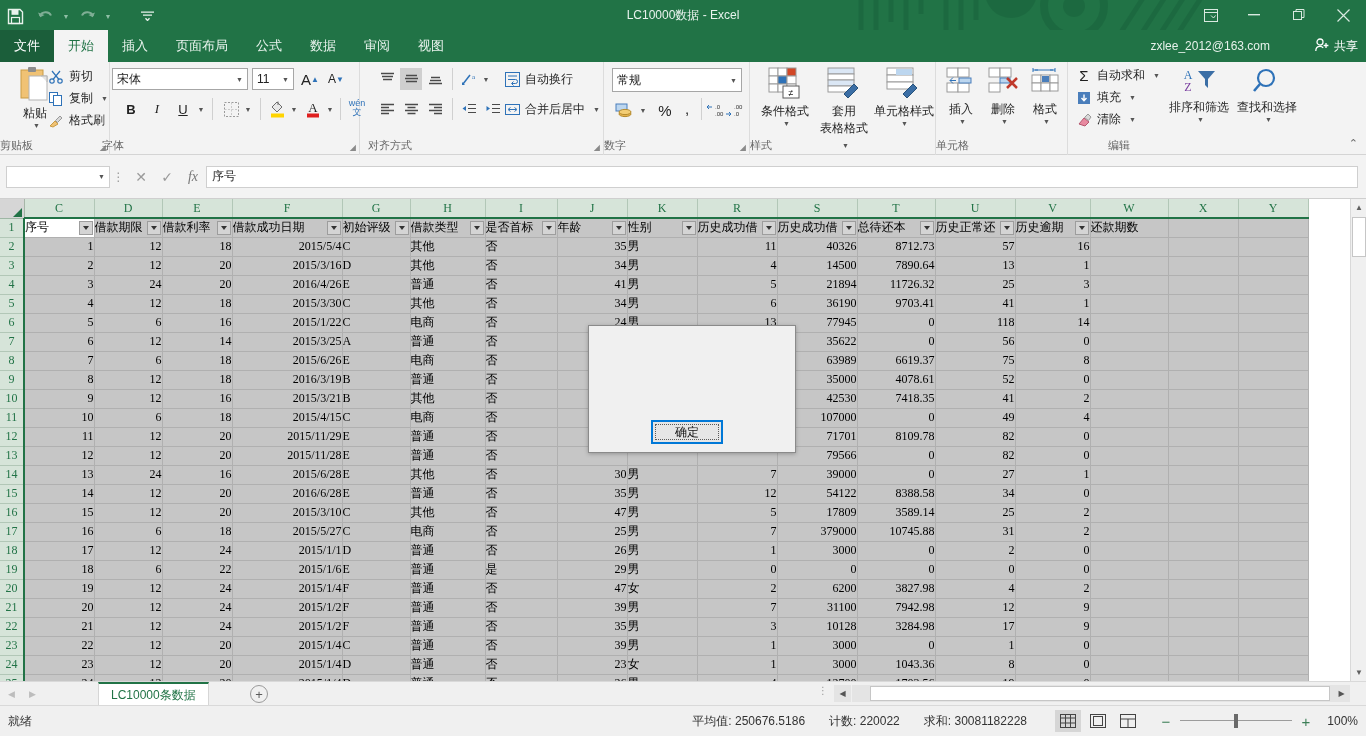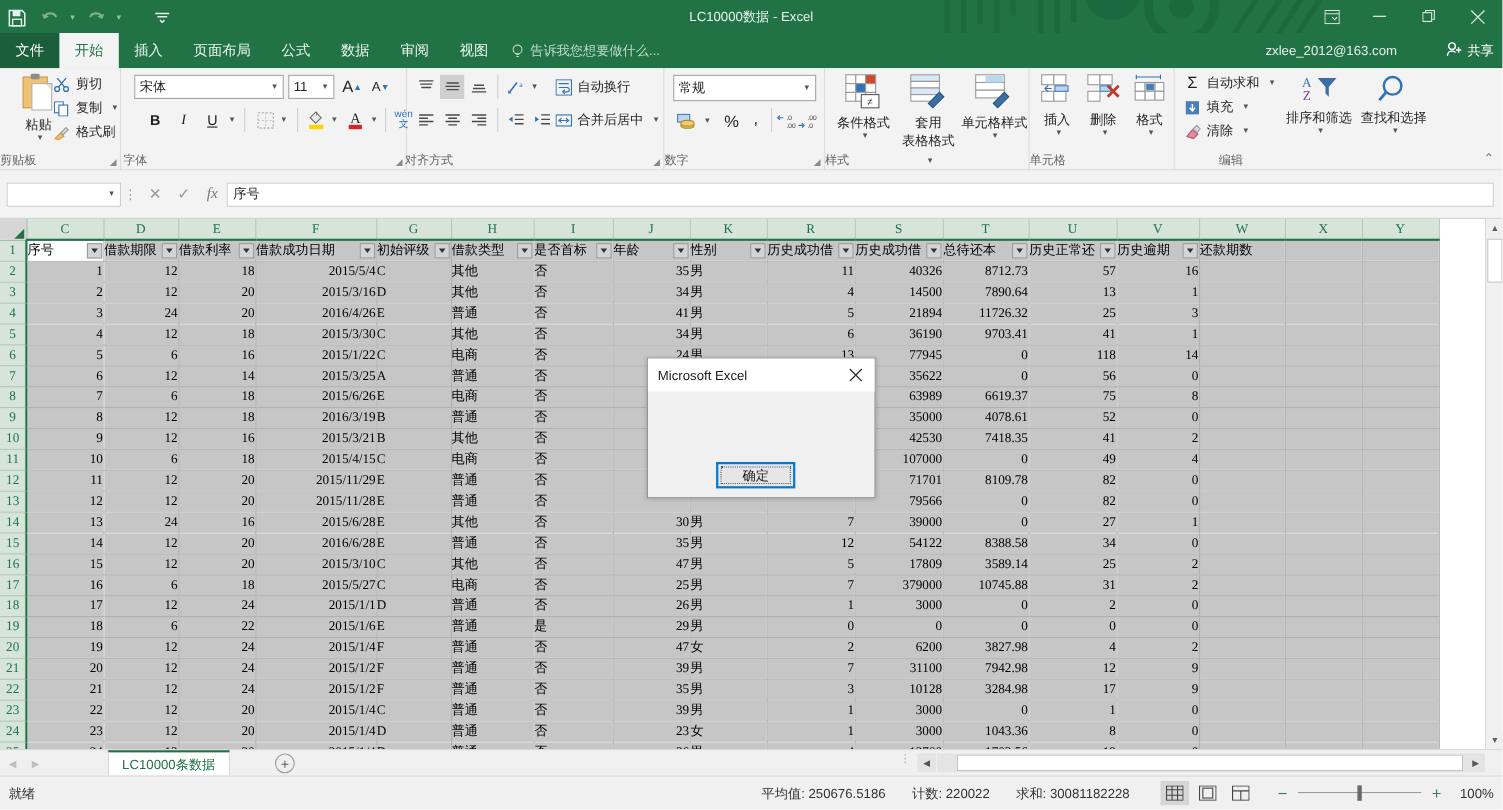--- a/index.html
+++ b/index.html
@@ -337,29 +337,20 @@
   <div class="tabbar">
     <div class="tabs">
       <div class="tab file">文件</div>
       <div class="tab active">开始</div>
       <div class="tab">插入</div>
       <div class="tab">页面布局</div>
       <div class="tab">公式</div>
       <div class="tab">数据</div>
       <div class="tab">审阅</div>
       <div class="tab">视图</div>
-      <div class="tellme">
-        <span class="bulb">
-          <svg width="13" height="13" viewBox="0 0 13 13">
-              <circle cx="6.5" cy="5" r="4" fill="none" stroke="currentColor"></circle>
-              <path d="M5 9.5h3M5.3 11.3h2.4" stroke="currentColor"></path>
-            </svg>
-        </span>
-        <span>告诉我您想要做什么...</span>
-      </div>
     </div>
     <div class="acct">zxlee_2012@163.com</div>
     <div class="share">
       <span>
         <svg width="15" height="14" viewBox="0 0 15 14">
             <circle cx="5" cy="4" r="3" fill="none" stroke="currentColor" stroke-width="1.3"></circle>
             <path d="M0.8 13c0-3 2-4.6 4.2-4.6 1.3 0 2.4.5 3.2 1.4" fill="none" stroke="currentColor" stroke-width="1.3"></path>
             <path d="M11 5v5M8.6 7.5h4.8" stroke="currentColor" stroke-width="1.3"></path>
           </svg>
       </span>
@@ -409,21 +400,21 @@
               <path d="M1 12 L6 7 L9 10 L4 13 Z" fill="#f0c274" stroke="#c99b45"></path>
               <path d="M6.5 6.5 L11 2 L13 4 L8.5 8.5 Z" fill="#d9d9d9" stroke="#9a9a9a"></path>
             </svg>
         </span>
         <span class="ribbon-label">格式刷</span>
       </div>
       <div class="grp-title">剪贴板</div>
       <div class="grp-launcher">◢</div>
     </div>
 
-    <div class="grp" style="left:112px; width:258px;">
+    <div class="grp" style="left:102px; width:258px;">
       <div class="fontbox" style="left:10px; top:6px; width:136px; height:22px;">
         <span class="cv">宋体</span>
         <span class="ar">▼</span>
       </div>
       <div class="fontbox" style="left:150px; top:6px; width:42px; height:22px;">
         <span class="cv">11</span>
         <span class="ar">▼</span>
       </div>
       <div class="fbtn" style="left:196px; top:6px; width:24px; height:22px;">
         <span style="font-size:15px">A</span>
@@ -1399,26 +1390,18 @@
       <span class="ztrack">
         <span class="line"></span>
         <span class="knob"></span>
       </span>
       <span class="zbtn">+</span>
       <span class="zpct">100%</span>
     </div>
   </div>
 
   <div class="modal">
-    <div class="modal-title">
-      <span>Microsoft Excel</span>
-      <span class="modal-close">
-        <svg width="12" height="12" viewBox="0 0 12 12">
-            <path d="M0.5 0.5 L11.5 11.5 M11.5 0.5 L0.5 11.5" stroke="#2b2b2b" stroke-width="1.2"></path>
-          </svg>
-      </span>
-    </div>
     <div class="modal-btn">
       <span class="inner">确定</span>
     </div>
   </div>
 
 </div>
 
 </body></html>

